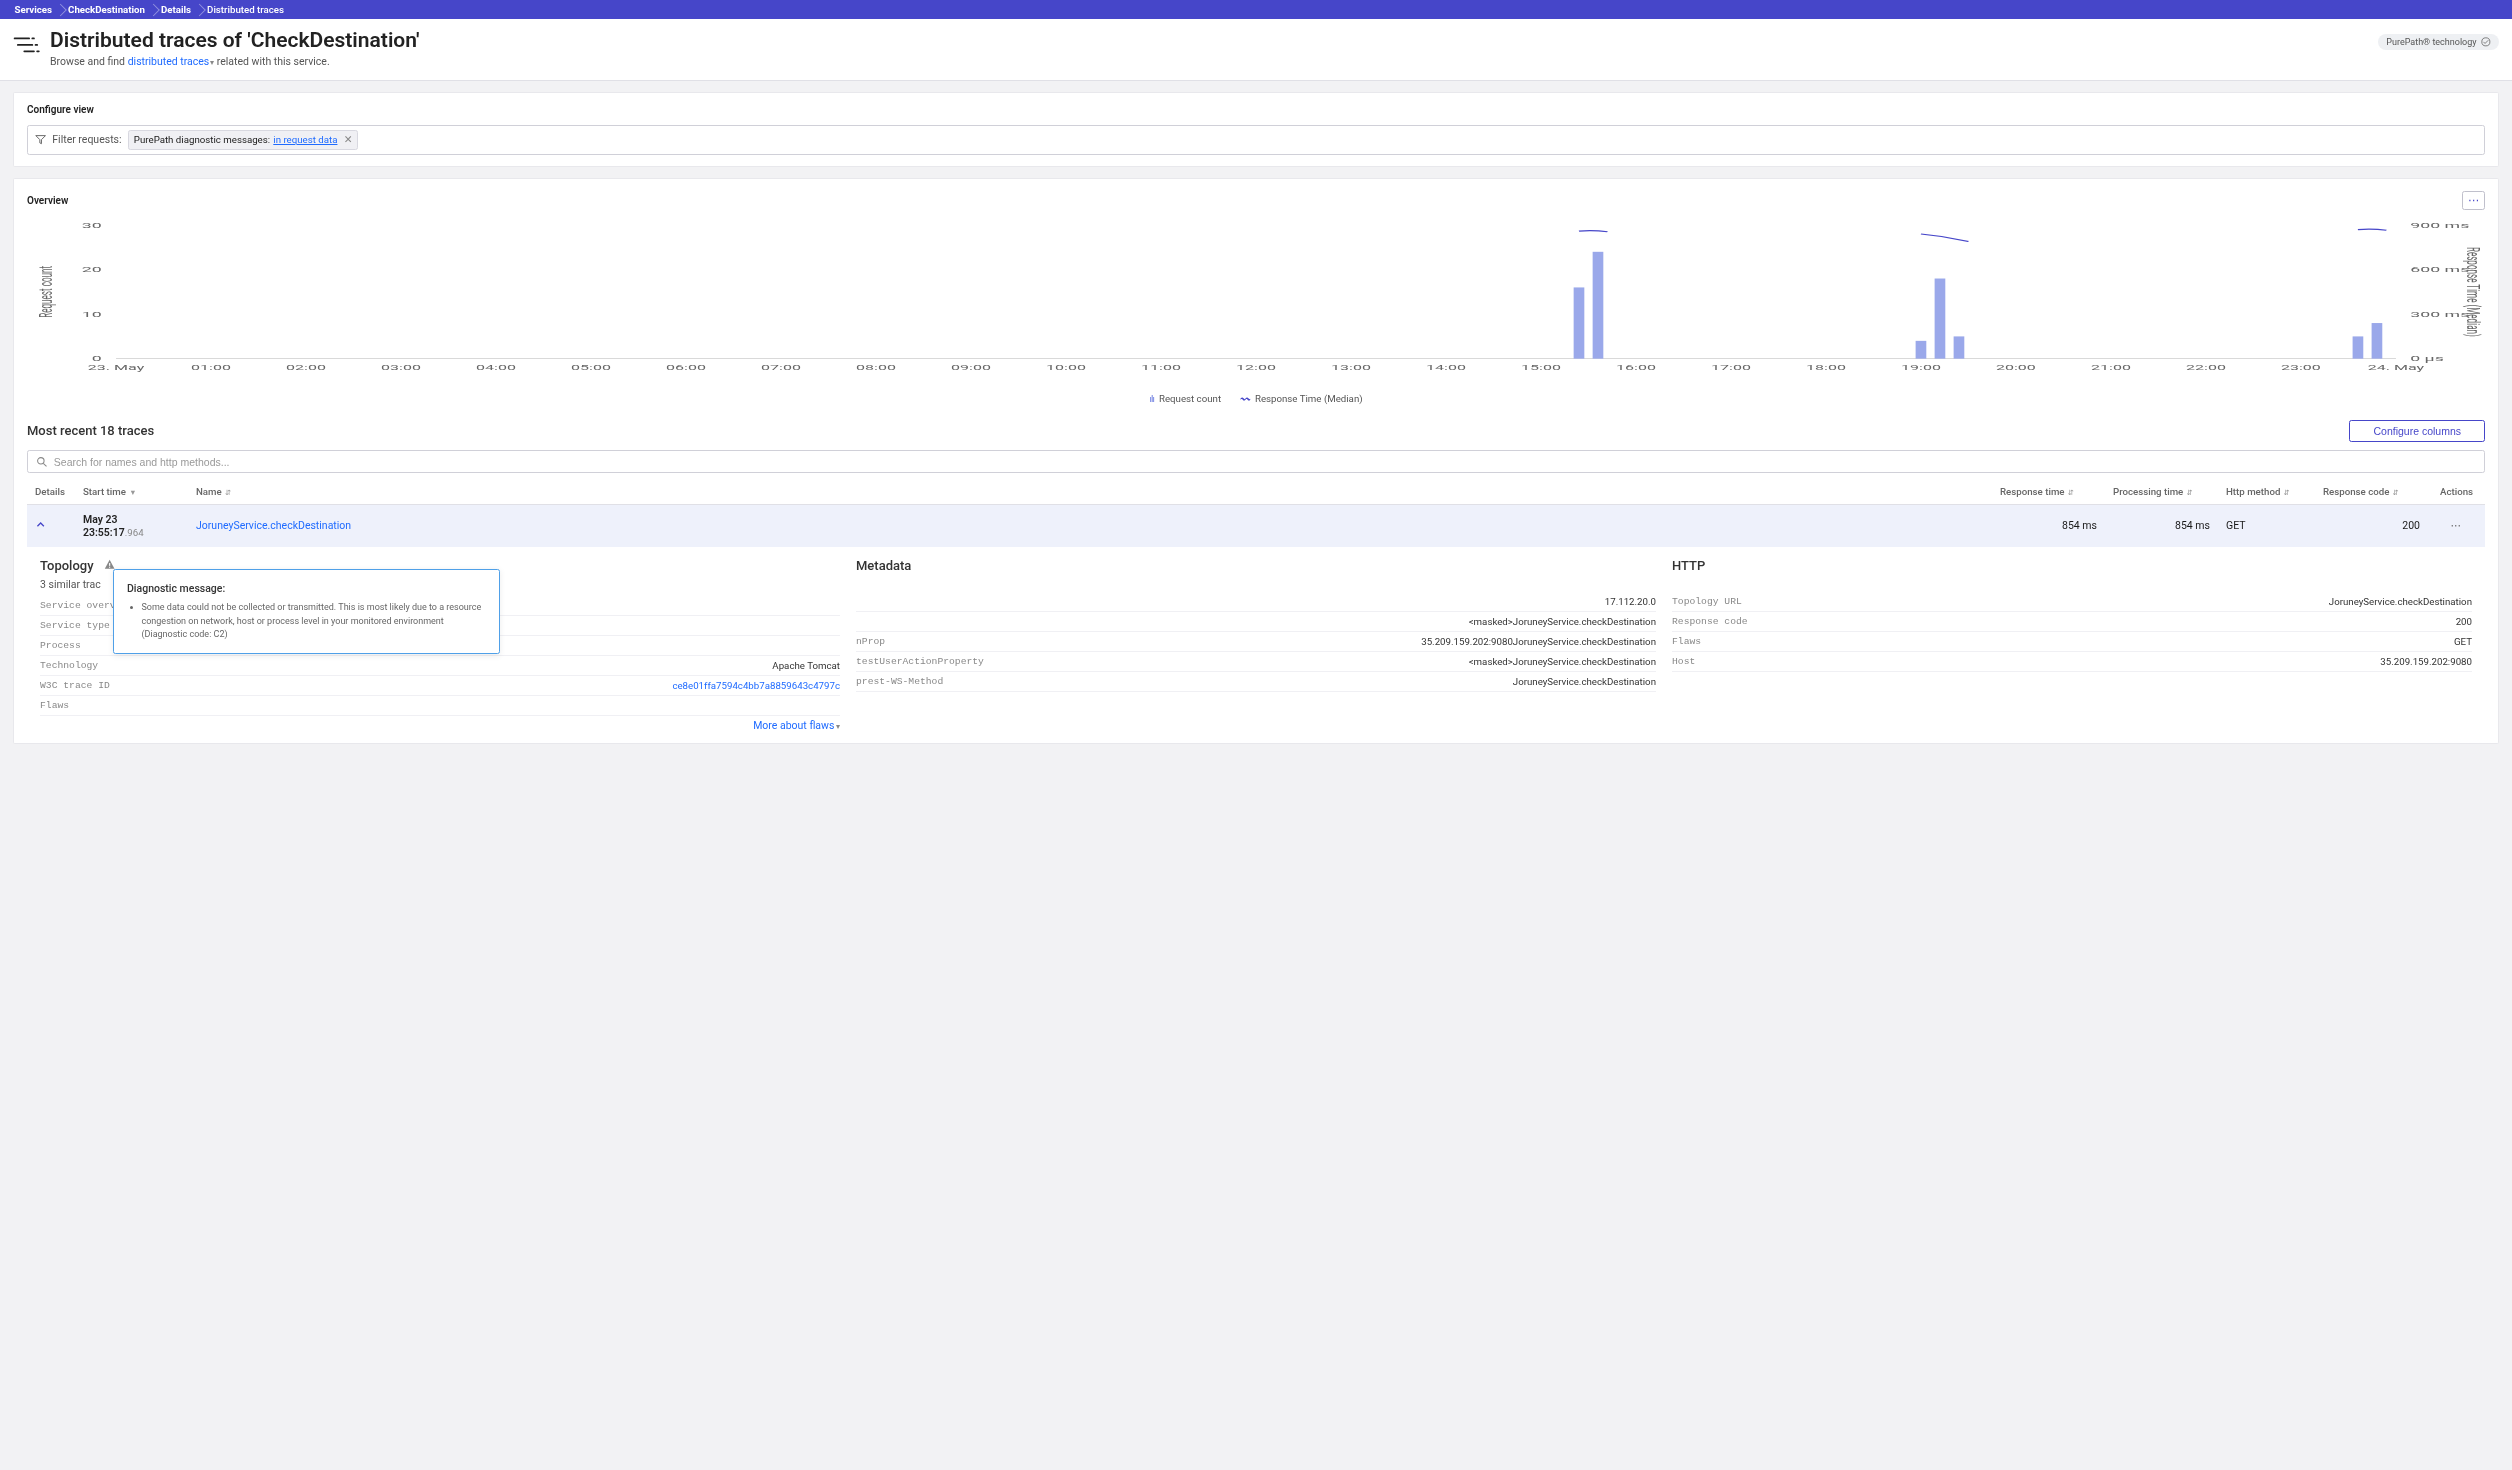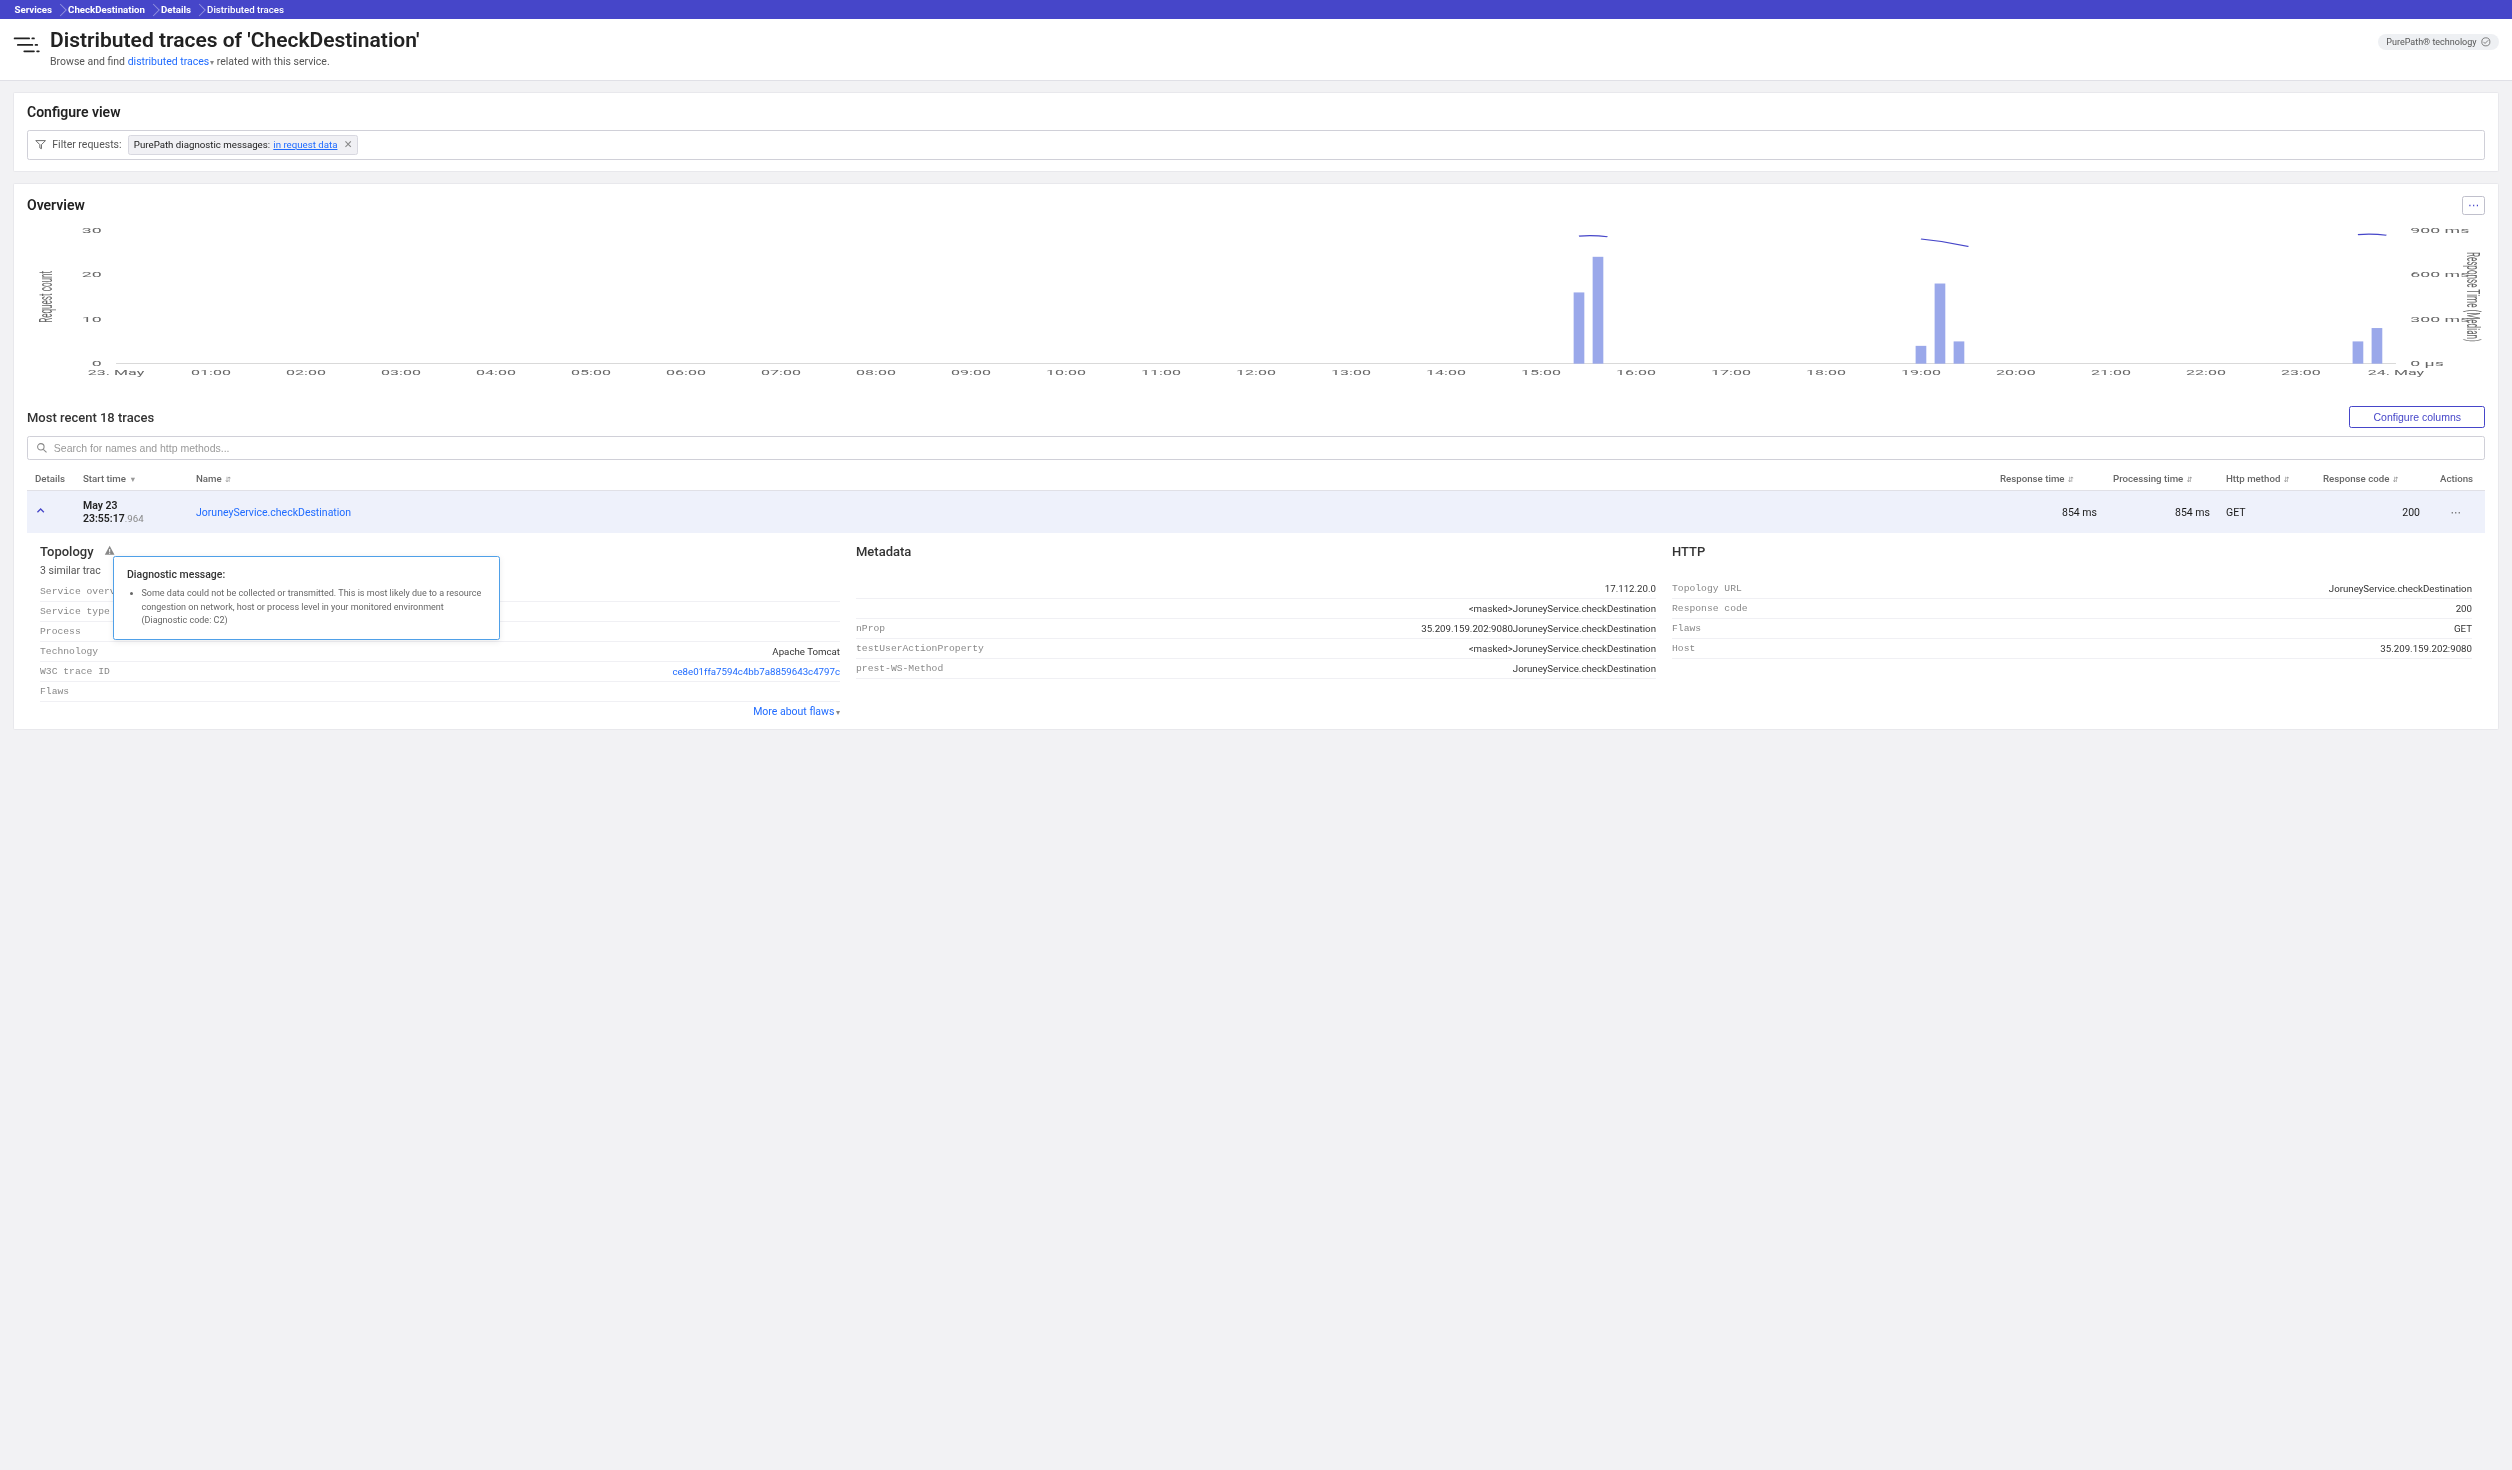--- a/index.html
+++ b/index.html
@@ -20,21 +20,21 @@
 .header-title { font-size: 21px; font-weight: 600; color: #222; line-height: 1.1; }
 .header-subtitle { font-size: 10.5px; color: #555; margin-top: 3.2px; }
 .header-subtitle a { color: #1f6bff; text-decoration: none; }
 .header-chevron { font-size: 8px; color: #888; margin-left: 0.8px; }
 .tech-badge { background: #eef0f3; border-radius: 9.7px; padding: 3.2px 8px; font-size: 9px; color: #555; display: inline-flex; align-items: center; gap: 4.8px; margin-left: 8px; margin-top: 4.8px; }
 .tech-badge-icon { width: 9.7px; height: 9.7px; }
 
 
 .panel { background: #fff; margin: 11.3px 13px; border-radius: 1.6px; border: 0.8px solid #e8e8ec; }
 .panel-inner { padding: 11.3px 13px; }
-.panel-heading { font-size: 14px; font-weight: 600; color: #222; }
+.panel-heading { font-size: 10px; font-weight: 600; color: #222; }
 
 
 .filter-row { margin-top: 9.7px; border: 0.8px solid #d0d0d8; border-radius: 2.4px; display: flex; align-items: center; padding: 4px 6.5px; }
 .filter-icon { width: 11.3px; height: 11.3px; margin-right: 6.5px; color: #666; }
 .filter-label { color: #555; font-size: 10.5px; margin-right: 6.5px; }
 .filter-chip { background: #f0f0f4; border: 0.8px solid #d8d8e0; border-radius: 2.4px; padding: 2.4px 4.8px; font-size: 9.7px; display: inline-flex; align-items: center; gap: 3.2px; }
 .filter-chip-value { color: #1f6bff; text-decoration: underline; }
 .filter-chip-close { color: #888; cursor: pointer; margin-left: 3.2px; font-size: 10.5px; }
 
 
@@ -198,20 +198,30 @@
           <rect x="1060.3333333333333" y="153" width="6" height="22" fill="#9aa8ea"></rect>
           <rect x="1071" y="76" width="6" height="99" fill="#9aa8ea"></rect>
           <rect x="1081.6666666666665" y="147.5" width="6" height="27.5" fill="#9aa8ea"></rect>
           <rect x="1305.6666666666667" y="147.5" width="6" height="27.5" fill="#9aa8ea"></rect>
           <rect x="1316.3333333333335" y="131" width="6" height="44" fill="#9aa8ea"></rect>
           <path d="M 871.3333333333334 17.333333333333314 Q 879.3333333333334 15.791666666666657 887.3333333333334 18.25" stroke="#4646c9" stroke-width="1.5" fill="none"></path>
           <path d="M 1063.3333333333333 21 Q 1076.6666666666665 23.58333333333333 1090 30.166666666666657" stroke="#4646c9" stroke-width="1.5" fill="none"></path>
           <path d="M 1308.6666666666667 15.5 Q 1316.6666666666665 13.958333333333329 1324.6666666666665 16.416666666666657" stroke="#4646c9" stroke-width="1.5" fill="none"></path>
         </svg>
     </div>
+    <div class="chart-legend">
+      <div class="legend-item">
+        <span class="legend-bars">ılı</span>
+        <span>Request count</span>
+      </div>
+      <div class="legend-item">
+        <span class="legend-line">〰</span>
+        <span>Response Time (Median)</span>
+      </div>
+    </div>
 
     <div class="traces-header" style="margin-left:0;margin-right:0;margin-top:14.5px;">
       <div class="traces-title">Most recent 18 traces</div>
       <button class="config-cols-btn">Configure columns</button>
     </div>
     <div class="search-row" style="margin-left:0;margin-right:0;">
       <span class="search-icon">
         <svg viewBox="0 0 14 14">
             <circle cx="6" cy="6" r="4" fill="none" stroke="#888" stroke-width="1.3"></circle>
             <line x1="9" y1="9" x2="13" y2="13" stroke="#888" stroke-width="1.3"></line>

